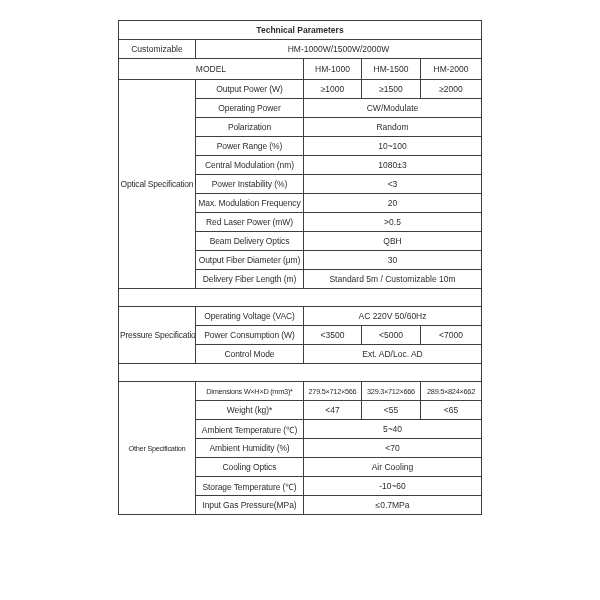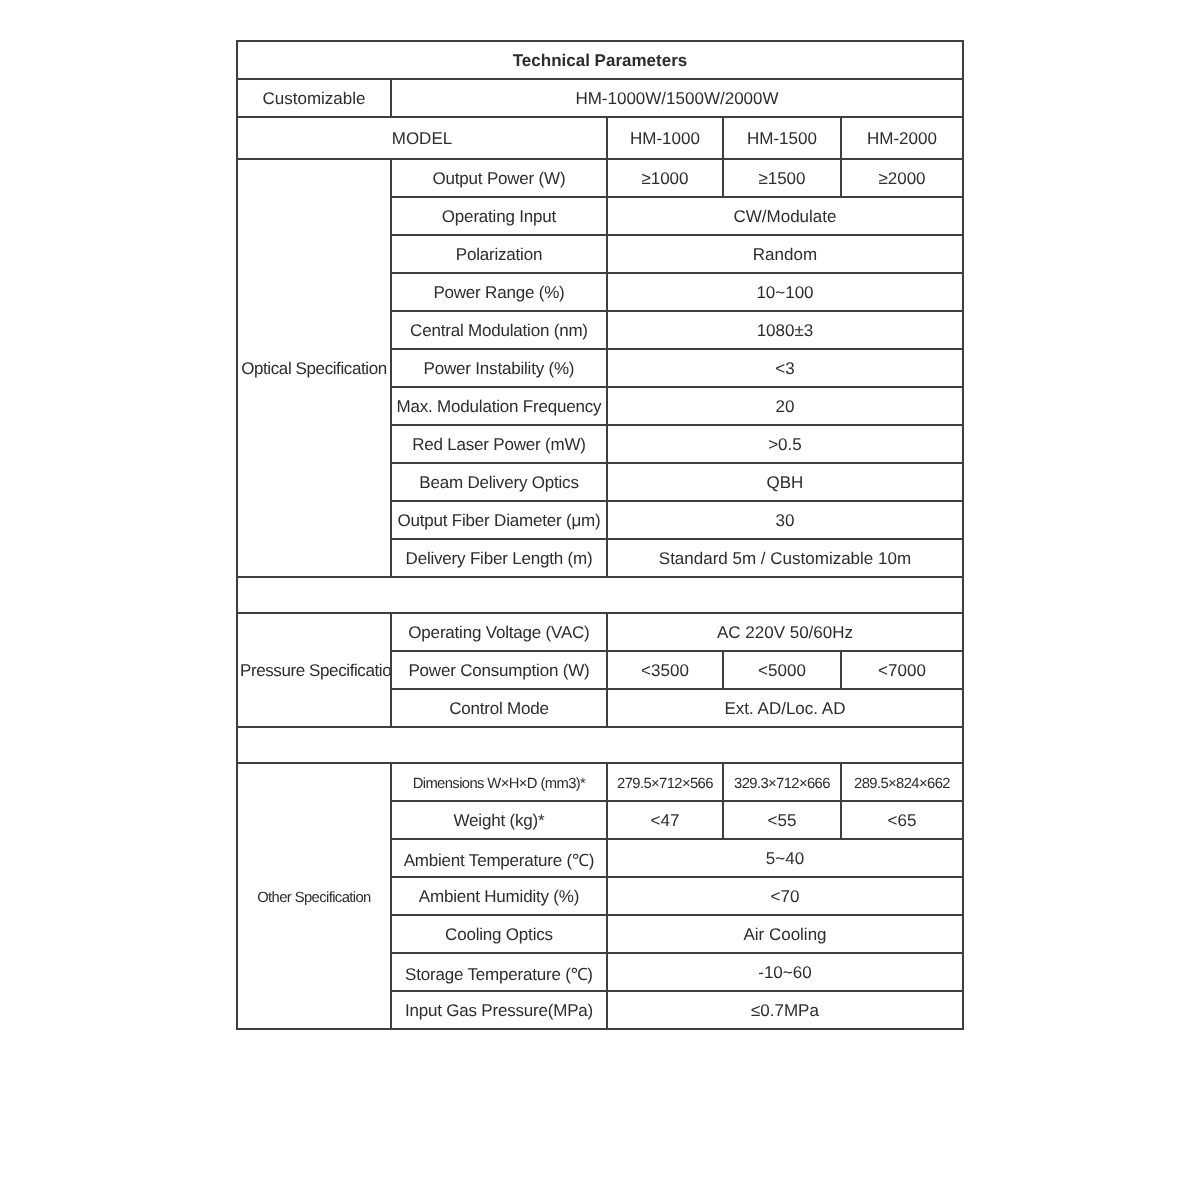--- a/index.html
+++ b/index.html
@@ -118,21 +118,21 @@
       </tr>
 
       <tr>
         <td rowspan="11" class="sec-cell">Optical Specification</td>
         <td class="param-cell">Output Power (W)</td>
         <td>≥1000</td>
         <td>≥1500</td>
         <td>≥2000</td>
       </tr>
       <tr>
-        <td class="param-cell">Operating Input</td>
+        <td class="param-cell">Operating Power</td>
         <td colspan="3">CW/Modulate</td>
       </tr>
       <tr>
         <td class="param-cell">Polarization</td>
         <td colspan="3">Random</td>
       </tr>
       <tr>
         <td class="param-cell">Power Range (%)</td>
         <td colspan="3">10~100</td>
       </tr>

